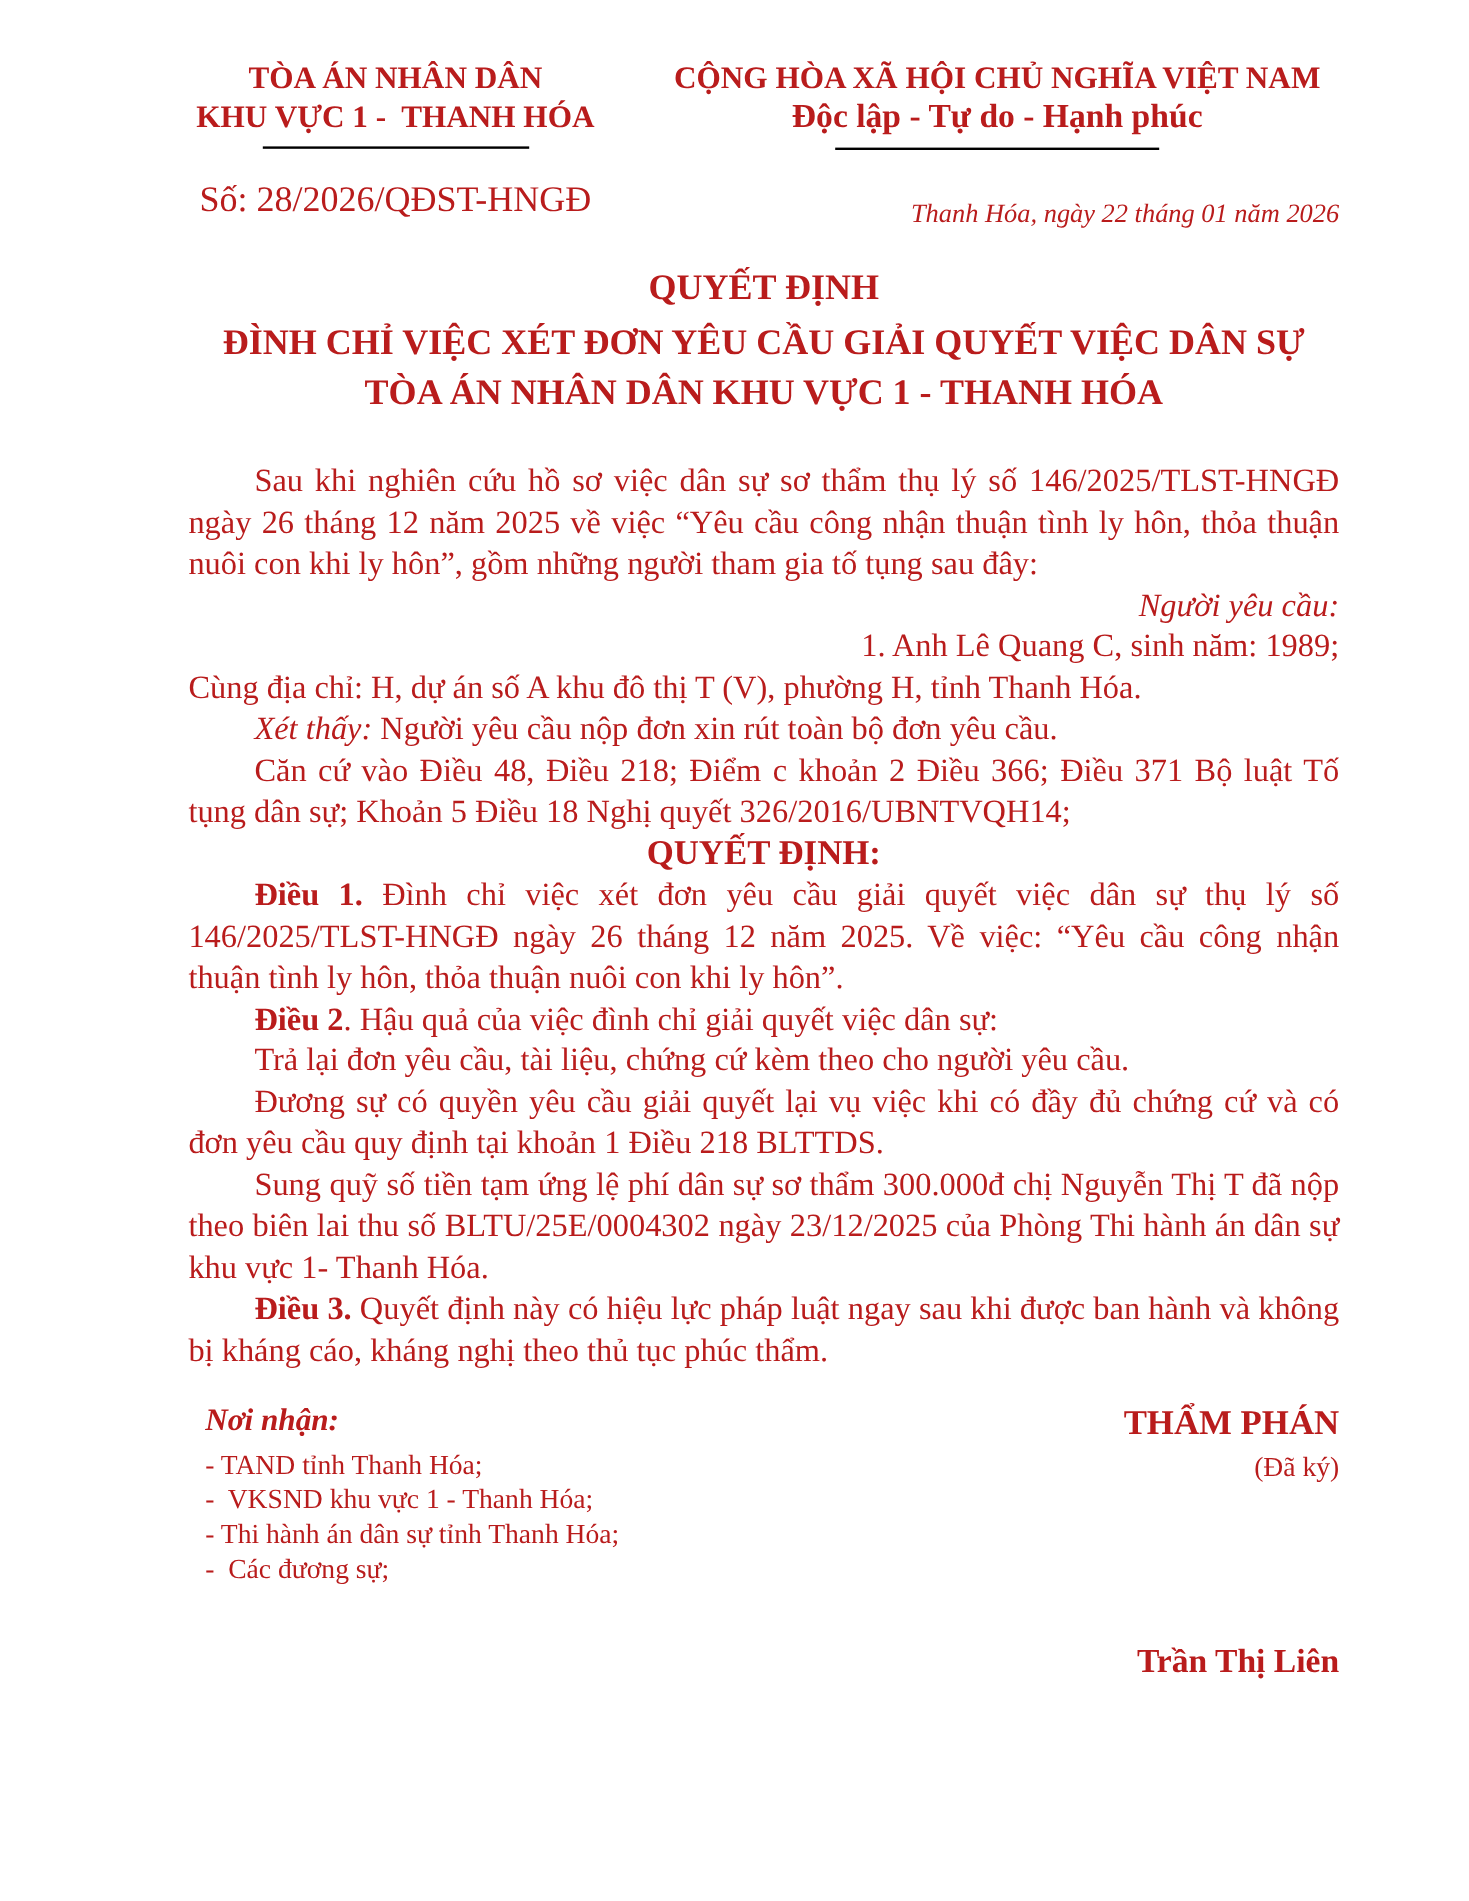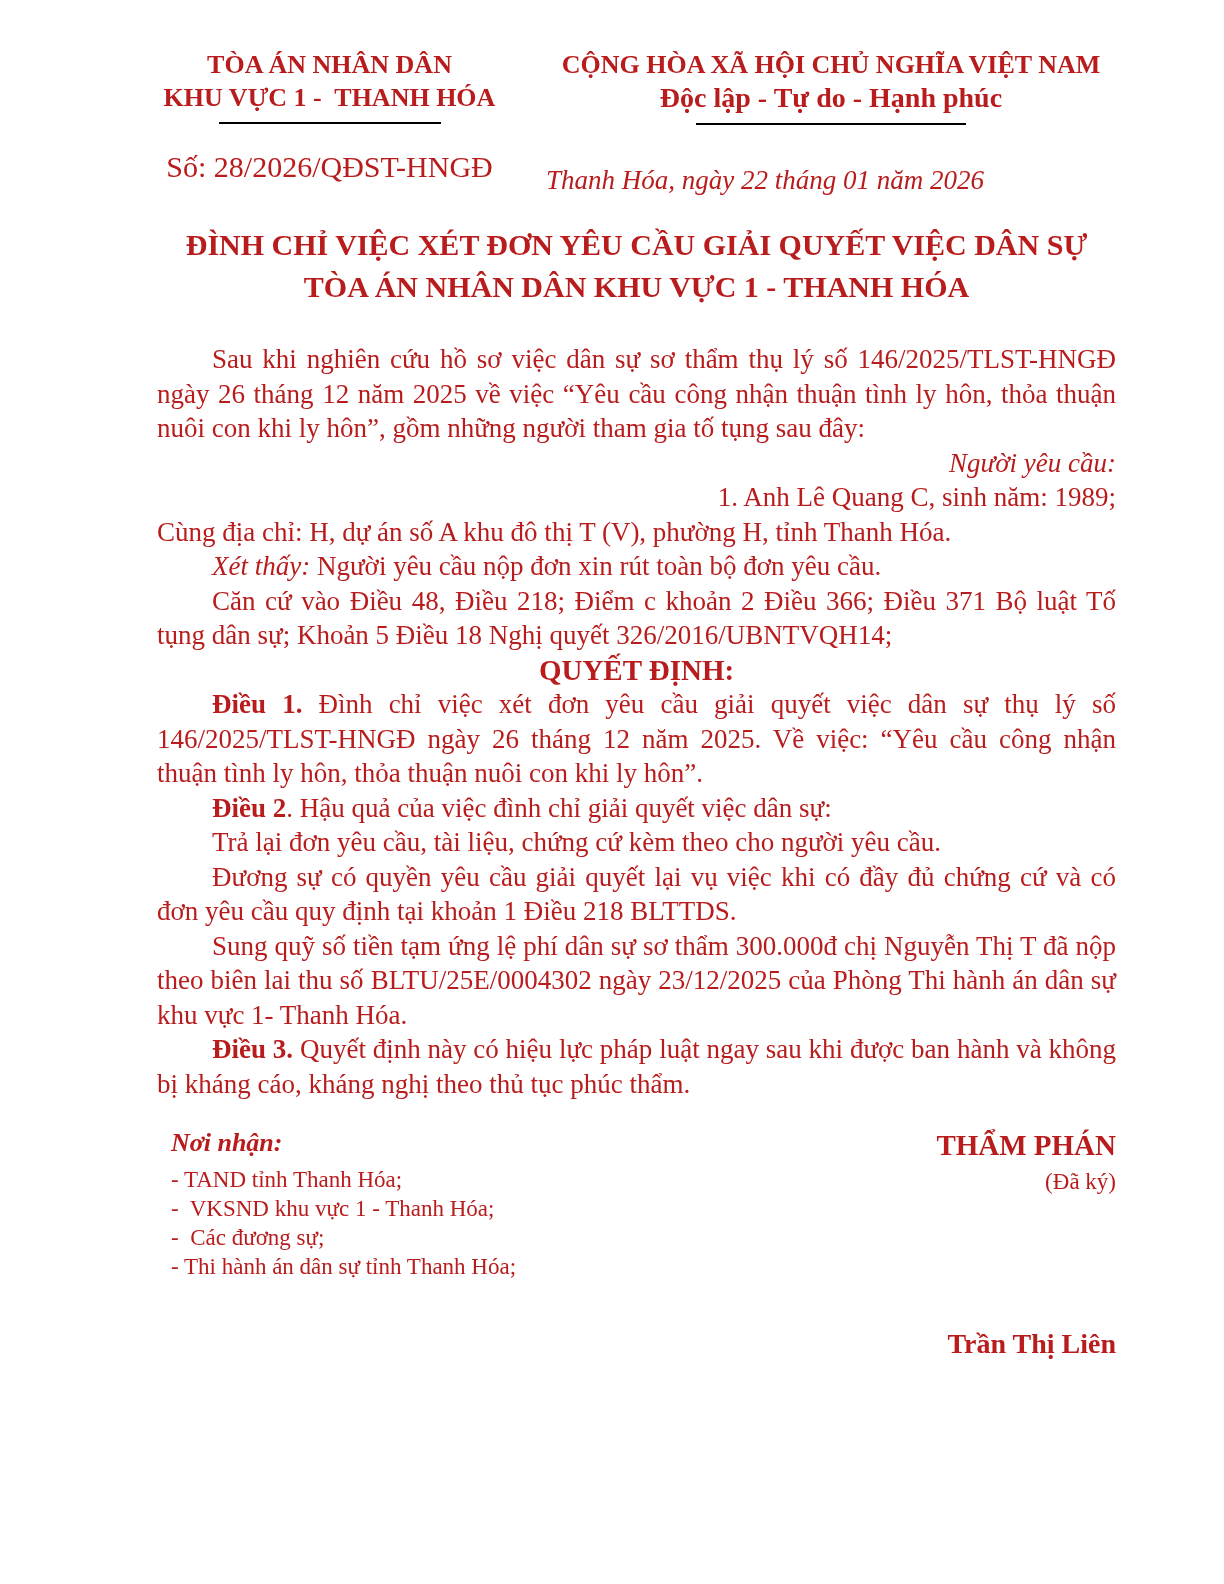--- a/index.html
+++ b/index.html
@@ -19,21 +19,21 @@
   .doc-header { display: flex; justify-content: space-between; align-items: flex-start; }
   .header-left { width: 345px; text-align: center; }
   .header-right { width: 570px; text-align: center; }
   .org-line { font-weight: bold; font-size: 26px; line-height: 33px; }
   .motto-line1 { font-weight: bold; font-size: 26px; line-height: 33px; }
   .motto-line2 { font-weight: bold; font-size: 28px; line-height: 34px; }
   .rule { border-top: 2px solid #000; height: 0; margin: 8px auto 0 auto; }
   .rule-left { width: 222px; }
   .rule-right { width: 270px; }
   .doc-number { text-align: center; font-size: 30px; margin-top: 26px; }
-  .date-line { font-style: italic; font-size: 27px; margin-top: 40px; text-align: left; }
+  .date-line { font-style: italic; font-size: 22px; margin-top: 40px; text-align: right; }
 
   
   .title-block { text-align: center; margin-top: 28px; }
   .title-line { font-weight: bold; font-size: 30px; line-height: 42px; }
   .title-line1 { margin-bottom: 4px; }
 
   
   .body-block { margin-top: 34px; }
   .body-block p {
     font-size: 27px;
@@ -77,20 +77,21 @@
     </div>
     <div class="header-right">
       <div class="motto-line1">CỘNG HÒA XÃ HỘI CHỦ NGHĨA VIỆT NAM</div>
       <div class="motto-line2">Độc lập - Tự do - Hạnh phúc</div>
       <div class="rule rule-right"></div>
       <div class="date-line">Thanh Hóa, ngày 22 tháng 01 năm 2026</div>
     </div>
   </div>
 
   <div class="title-block">
+    <div class="title-line title-line1">QUYẾT ĐỊNH</div>
     <div class="title-line">ĐÌNH CHỈ VIỆC XÉT ĐƠN YÊU CẦU GIẢI QUYẾT VIỆC DÂN SỰ</div>
     <div class="title-line">TÒA ÁN NHÂN DÂN KHU VỰC 1 - THANH HÓA</div>
   </div>
 
   <div class="body-block">
     <p>Sau khi nghiên cứu hồ sơ việc dân sự sơ thẩm thụ lý số 146/2025/TLST-HNGĐ ngày 26 tháng 12 năm 2025 về việc “Yêu cầu công nhận thuận tình ly hôn, thỏa thuận nuôi con khi ly hôn”, gồm những người tham gia tố tụng sau đây:</p>
     <p class="list-indent italic">Người yêu cầu:</p>
     <p class="list-indent">1. Anh Lê Quang C, sinh năm: 1989;</p>
     <p class="no-indent">Cùng địa chỉ: H, dự án số A khu đô thị T (V), phường H, tỉnh Thanh Hóa.</p>
     <p><span class="italic">Xét thấy:</span><span> Người yêu cầu nộp đơn xin rút toàn bộ đơn yêu cầu.</span></p>
@@ -103,22 +104,22 @@
     <p>Sung quỹ số tiền tạm ứng lệ phí dân sự sơ thẩm 300.000đ chị Nguyễn Thị T đã nộp theo biên lai thu số BLTU/25E/0004302 ngày 23/12/2025 của Phòng Thi hành án dân sự khu vực 1- Thanh Hóa.</p>
     <p><span class="bold">Điều 3.</span><span> Quyết định này có hiệu lực pháp luật ngay sau khi được ban hành và không bị kháng cáo, kháng nghị theo thủ tục phúc thẩm.</span></p>
   </div>
 
   <div class="doc-footer">
     <div class="footer-left">
       <div class="recipients-label">Nơi nhận:</div>
       <ul class="recipients-list">
         <li>- TAND tỉnh Thanh Hóa;</li>
         <li>-&nbsp; VKSND khu vực 1 - Thanh Hóa;</li>
+        <li>- Thi hành án dân sự tỉnh Thanh Hóa;</li>
         <li>-&nbsp; Các đương sự;</li>
-        <li>- Thi hành án dân sự tỉnh Thanh Hóa;</li>
       </ul>
     </div>
     <div class="footer-right">
       <div class="judge-title">THẨM PHÁN</div>
       <div class="signed-note">(Đã ký)</div>
       <div class="judge-name">Trần Thị Liên</div>
     </div>
   </div>
 
 </div>

